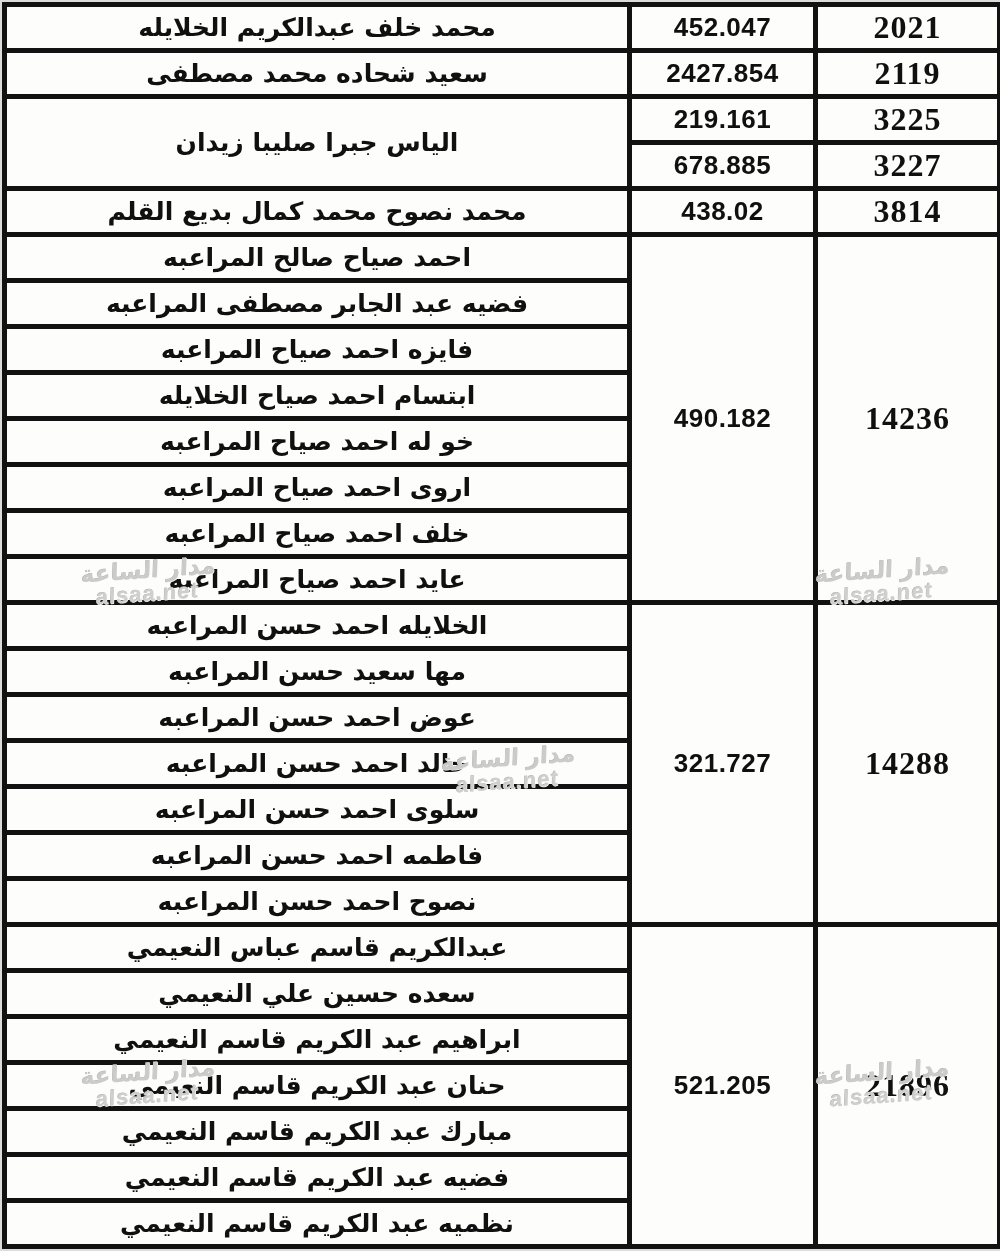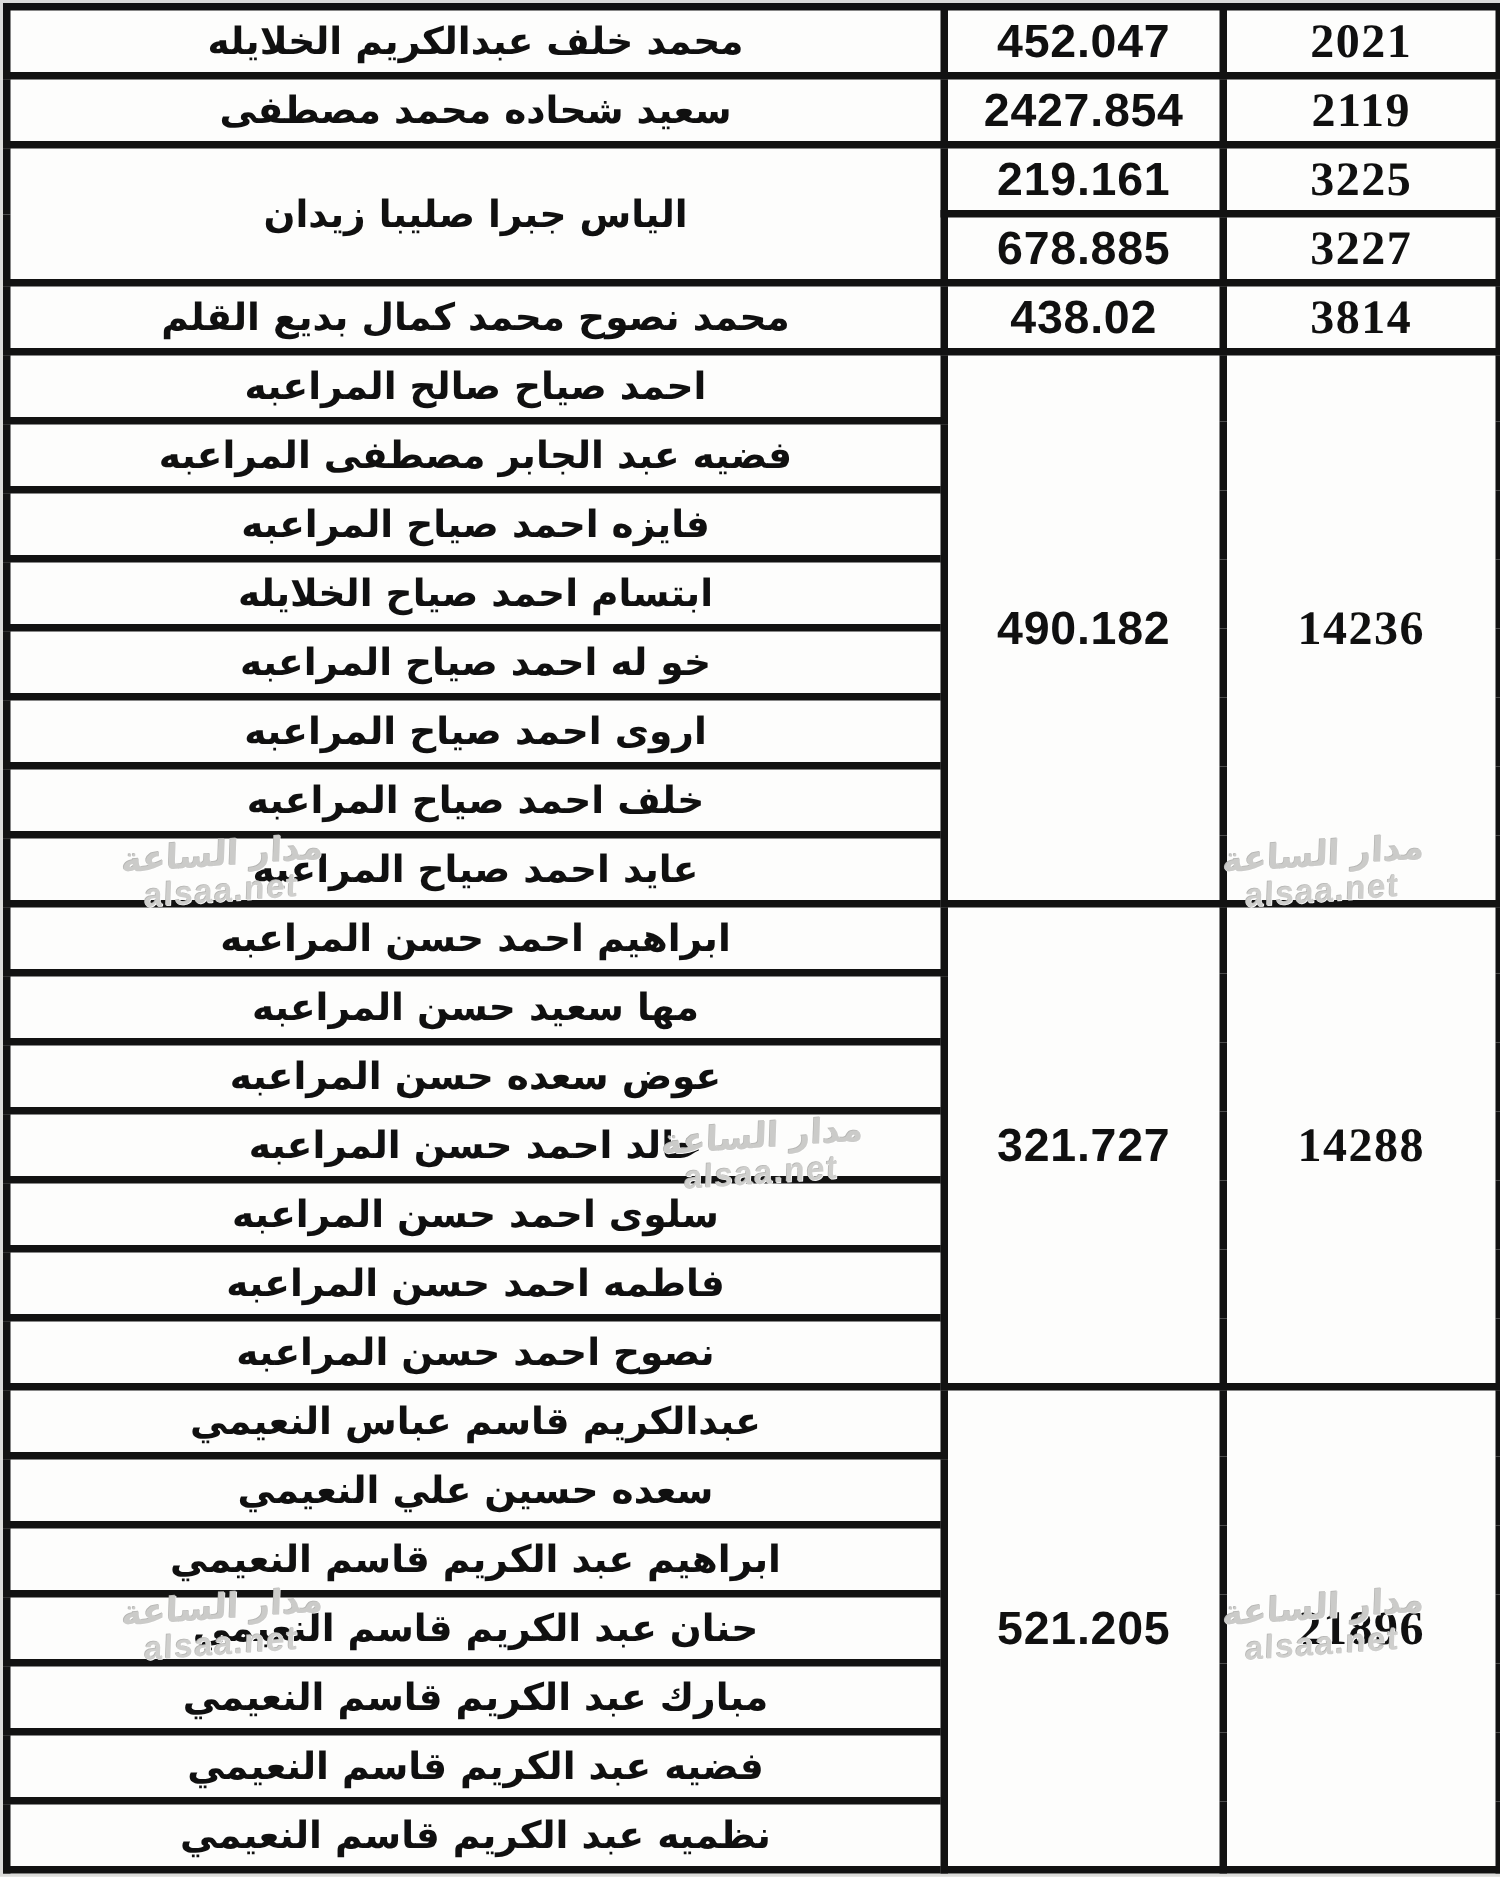--- a/index.html
+++ b/index.html
@@ -41,21 +41,21 @@
     font-size: 25px;
     font-weight: bold;
     direction: rtl;
     white-space: nowrap;
   }
   td.amount-cell, td.id-cell {
     font-family: "Liberation Sans", sans-serif;
     font-weight: bold;
     direction: ltr;
   }
-  td.amount-cell { font-size: 31px; letter-spacing: 0.5px; }
+  td.amount-cell { font-size: 26px; letter-spacing: 0.5px; }
   td.id-cell { font-size: 32px; letter-spacing: 1px; font-family: Liberation Serif, serif; }
 
   .wm {
     position: absolute;
     width: 140px;
     text-align: center;
     transform: rotate(-4deg) skewX(-6deg);
     pointer-events: none;
     z-index: 5;
     line-height: 1.05;
@@ -139,29 +139,29 @@
         <tr>
           <td class="name-cell">اروى احمد صياح المراعبه</td>
         </tr>
         <tr>
           <td class="name-cell">خلف احمد صياح المراعبه</td>
         </tr>
         <tr>
           <td class="name-cell">عايد احمد صياح المراعبه</td>
         </tr>
         <tr>
-          <td class="name-cell">ابراهيم احمد حسن المراعبه</td>
+          <td class="name-cell">الخلايله احمد حسن المراعبه</td>
           <td class="amount-cell" rowspan="7">321.727</td>
           <td class="id-cell" rowspan="7">14288</td>
         </tr>
         <tr>
           <td class="name-cell">مها سعيد حسن المراعبه</td>
         </tr>
         <tr>
-          <td class="name-cell">عوض سعده حسن المراعبه</td>
+          <td class="name-cell">عوض احمد حسن المراعبه</td>
         </tr>
         <tr>
           <td class="name-cell">خالد احمد حسن المراعبه</td>
         </tr>
         <tr>
           <td class="name-cell">سلوى احمد حسن المراعبه</td>
         </tr>
         <tr>
           <td class="name-cell">فاطمه احمد حسن المراعبه</td>
         </tr>

